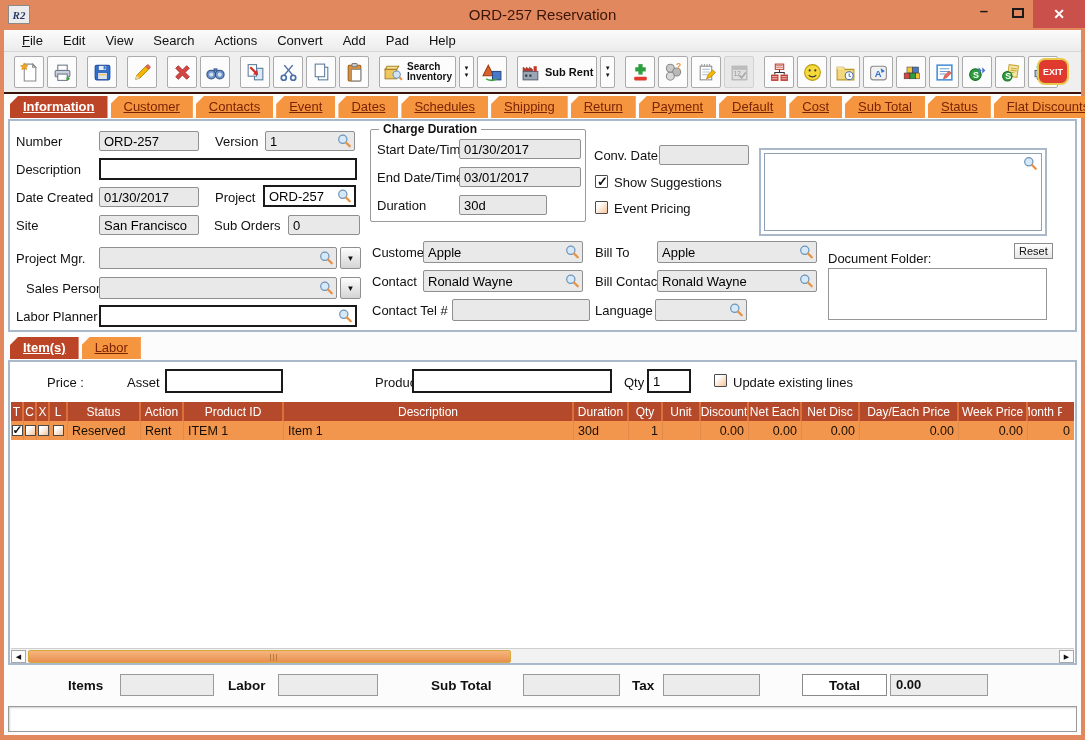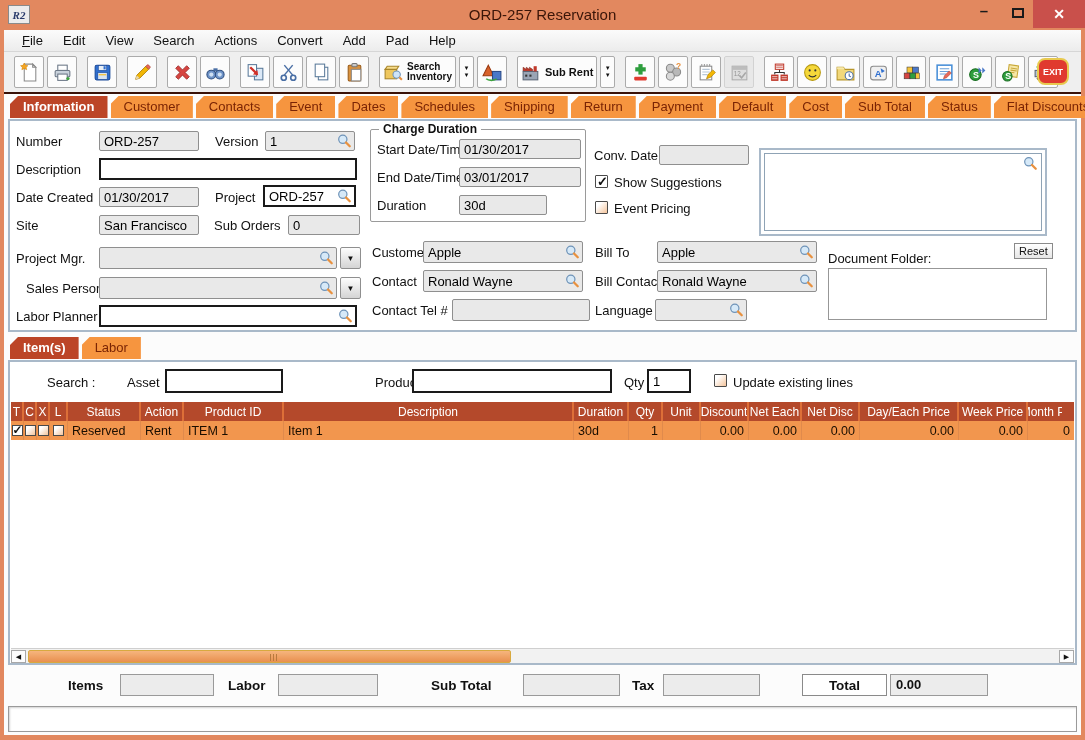--- a/index.html
+++ b/index.html
@@ -36,21 +36,21 @@
 .exit-btn { position:absolute; right:12px; top:6px; width:32px; height:27px; background:#E03A2F; border:2px solid #E8C94E; border-radius:8px;
   color:#fff; font-weight:bold; font-size:9px; display:flex; align-items:center; justify-content:center; }
 .m10 { margin-left:10px; } .m2 { margin-left:3px; }
 
 .darksep { position:absolute; left:4px; top:92px; width:1077px; height:2px; background:#3A1208; }
 .content-bg { position:absolute; left:4px; top:94px; width:1077px; height:641px; background:#FCFCFC; }
 
 
 .tabrow { position:absolute; display:flex; gap:3px; }
 .tab { padding:3px 13px 4px; font-size:13px; background:#F6953F; color:#7A2404; white-space:nowrap;
-  clip-path:polygon(8px 0, 100% 0, 100% 100%, 0 100%, 0 8px); }
+  clip-path:polygon(8px 0, 100% 0, 100% 100%, 0 100%, 0 8px);text-decoration:underline; }
 .tab.sel { background:#BC4527; color:#fff; font-weight:bold; }
 .tab.sm { font-size:12.5px; padding:2px 10px 3px; }
 
 
 .panel { position:absolute; background:#FFFFFF; border:2px solid #A9B9C9; }
 .lbl { position:absolute; font-size:13px; color:#111; white-space:nowrap; }
 .f { position:absolute; height:20px; font-size:13px; display:flex; align-items:center; padding:0 4px; white-space:nowrap; overflow:hidden; }
 .ro { background:#E9E9E9; border:1px solid #8F8F8F; border-radius:2px; }
 .ed { background:#FFF; border:2px solid #1A1A1A; height:22px; }
 .f .mag { position:absolute; right:2px; top:50%; transform:translateY(-50%); width:15px; height:15px; line-height:0; }
@@ -524,21 +524,21 @@
     <button class="reset-btn" style="left:1004px; top:122px;">Reset</button>
     <div class="ta" style="left:818px; top:147px; width:219px; height:52px;"><span></span></div>
   </div>
 
   <div class="tabrow" style="left:10px; top:337px;">
     <span class="tab sel">Item(s)</span>
     <span class="tab">Labor</span>
   </div>
 
   <div class="panel" style="left:8px; top:360px; width:1069px; height:305px;">
-    <span class="lbl" style="left:37px; top:13px;">Search :</span>
+    <span class="lbl" style="left:37px; top:13px;">Price :</span>
     <span class="lbl" style="left:117px; top:13px;">Asset</span>
     <div class="f ed" style="left:155px; top:7px; width:118px; height:24px;">
         <span></span>
       </div>
     <span class="lbl" style="left:365px; top:13px;">Product</span>
     <div class="f ed" style="left:402px; top:7px; width:200px; height:24px;">
         <span></span>
       </div>
     <span class="lbl" style="left:614px; top:13px;">Qty</span>
     <div class="f ed" style="left:637px; top:7px; width:44px; height:24px;">

